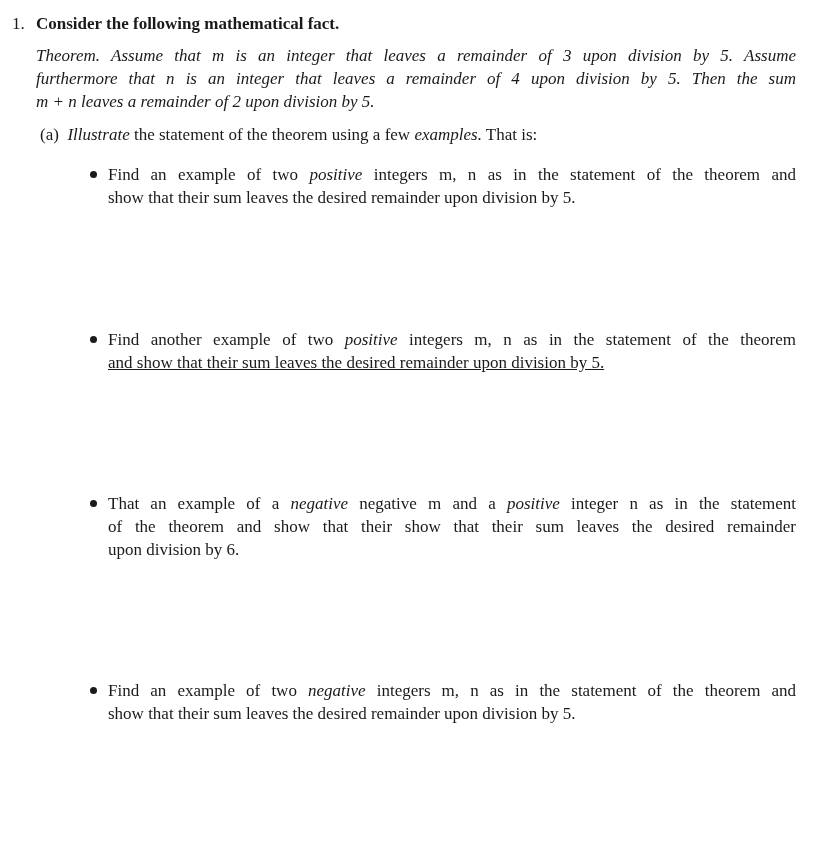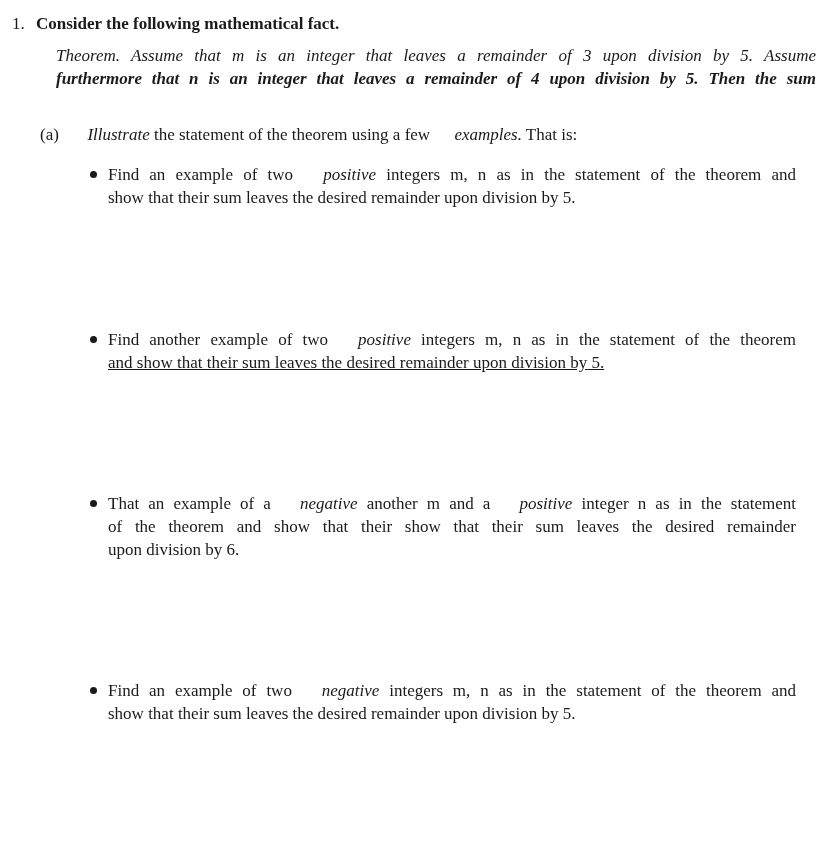--- a/index.html
+++ b/index.html
@@ -3,39 +3,40 @@
 <meta charset="utf-8">
 <style>
   html, body { margin: 0; padding: 0; background: #ffffff; }
   body {
     width: 822px; height: 848px; position: relative; overflow: hidden;
     font-family: "Liberation Serif", "DejaVu Serif", serif;
     color: #1a1a1a; font-size: 17px;
   }
   .abs { position: absolute; white-space: nowrap; }
   .line { position: absolute; white-space: nowrap; line-height: 23px; }
-  .it { font-style: italic; margin-left: 20px; }
+  .it { font-style: italic; }
   .bullet {
     position: absolute; width: 7px; height: 7px; border-radius: 50%;
     background: #1a1a1a; left: 90px;
   }
   .jl { display: block; text-align: justify; text-align-last: justify; }
 </style>
 </head>
 <body>
 
 <div class="abs" style="left:12px;top:14px;">1.</div>
 <div class="abs" style="left:36px;top:14px;font-weight:bold;">Consider the following mathematical fact.</div>
 
 <div class="it" style="position:absolute;left:36px;top:44px;width:760px;">
   <div class="line jl" style="position:relative;">
     <span>Theorem.</span>
     <span>Assume that m is an integer that leaves a remainder of 3 upon division by 5. Assume</span>
   </div>
-  <div class="line jl" style="position:relative;font-weight:bold;">furthermore that n is an integer that leaves a remainder of 4 upon division by 5. Then the sum</div>
+  <div class="line jl" style="position:relative;">furthermore that n is an integer that leaves a remainder of 4 upon division by 5. Then the sum</div>
+  <div class="line" style="position:relative;">m + n leaves a remainder of 2 upon division by 5.</div>
 </div>
 
 <div class="abs" style="left:40px;top:125px;">
   <span>(a)</span>&nbsp;
   <span class="it">Illustrate</span><span> the statement of the theorem using a few </span><span class="it">examples.</span><span> That is:</span>
 </div>
 
 <div>
   <span class="bullet" style="top:171px;"></span>
   <div class="line jl" style="left:108px;top:163px;width:688px;"><span>Find an example of two </span><span class="it">positive</span><span> integers m, n as in the statement of the theorem and</span></div>
@@ -43,21 +44,21 @@
 </div>
 
 <div>
   <span class="bullet" style="top:336px;"></span>
   <div class="line jl" style="left:108px;top:328px;width:688px;"><span>Find another example of two </span><span class="it">positive</span><span> integers m, n as in the statement of the theorem</span></div>
   <div class="line" style="left:108px;top:351px;text-decoration:underline;">and show that their sum leaves the desired remainder upon division by 5.</div>
 </div>
 
 <div>
   <span class="bullet" style="top:500px;"></span>
-  <div class="line jl" style="left:108px;top:492px;width:688px;"><span>That an example of a </span><span class="it">negative</span><span> another m and a </span><span class="it">positive</span><span> integer n as in the statement</span></div>
+  <div class="line jl" style="left:108px;top:492px;width:688px;"><span>That an example of a </span><span class="it">negative</span><span> negative m and a </span><span class="it">positive</span><span> integer n as in the statement</span></div>
   <div class="line jl" style="left:108px;top:515px;width:688px;">of the theorem and show that their show that their sum leaves the desired remainder</div>
   <div class="line" style="left:108px;top:538px;">upon division by 6.</div>
 </div>
 
 <div>
   <span class="bullet" style="top:687px;"></span>
   <div class="line jl" style="left:108px;top:679px;width:688px;"><span>Find an example of two </span><span class="it">negative</span><span> integers m, n as in the statement of the theorem and</span></div>
   <div class="line" style="left:108px;top:702px;">show that their sum leaves the desired remainder upon division by 5.</div>
 </div>
 

